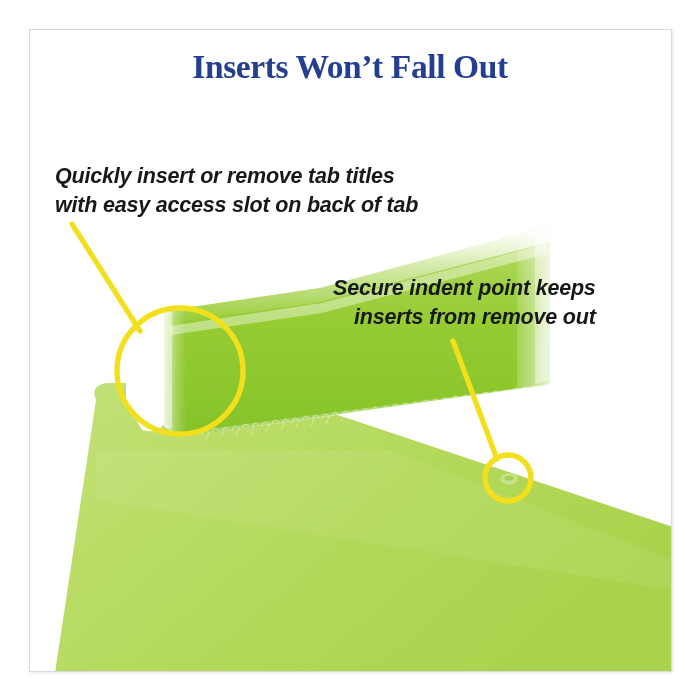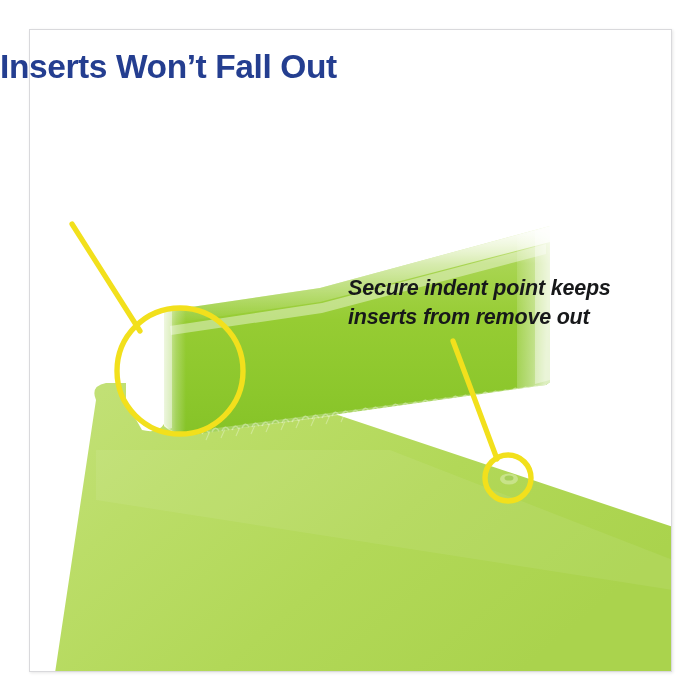--- a/index.html
+++ b/index.html
@@ -35,40 +35,42 @@
     width: 100%;
     height: 100%;
     display: block;
   }
   
   #title {
     position: absolute;
     left: 0;
     top: 49px;
     width: 700px;
+    text-align: center;
     font-size: 33.5px;
     font-weight: bold;
     letter-spacing: -0.4px;
     color: #243e90;
     line-height: 1.1;
     white-space: nowrap;
+    font-family: Liberation Serif, serif;
   }
   
   .callout {
     position: absolute;
     font-style: italic;
     font-weight: bold;
     color: #17181a;
     font-size: 21.5px;
     line-height: 1.33;
     letter-spacing: -0.2px;
     white-space: nowrap;
   }
   #callout-left  { left: 55px; top: 162px; text-align: left; }
-  #callout-right { left: 348px; top: 274px; text-align: left; }
+  #callout-right { left: 333px; top: 274px; text-align: right; }
   .callout .line { display: block; }
 </style>
 </head>
 <body>
 
 <div id="stage">
 
   <div id="photo-frame">
     <svg id="photo-canvas" viewBox="0 0 641 641" preserveAspectRatio="none">
       <defs>
@@ -198,19 +200,23 @@
     </g>
 
     <g>
       <line x1="453" y1="341" x2="497" y2="459" stroke="#f2e01c" stroke-width="5.2" stroke-linecap="round"></line>
       <circle cx="508" cy="478" r="23" fill="none" stroke="#f2e01c" stroke-width="5.4"></circle>
     </g>
   </svg>
 
   <div id="title">Inserts Won’t Fall Out</div>
 
+  <div id="callout-left" class="callout">
+    <span class="line">Quickly insert or remove tab titles</span>
+    <span class="line">with easy access slot on back of tab</span>
+  </div>
 
   <div id="callout-right" class="callout">
     <span class="line">Secure indent point keeps</span>
     <span class="line">inserts from remove out</span>
   </div>
 
 </div>
 
 </body></html>

